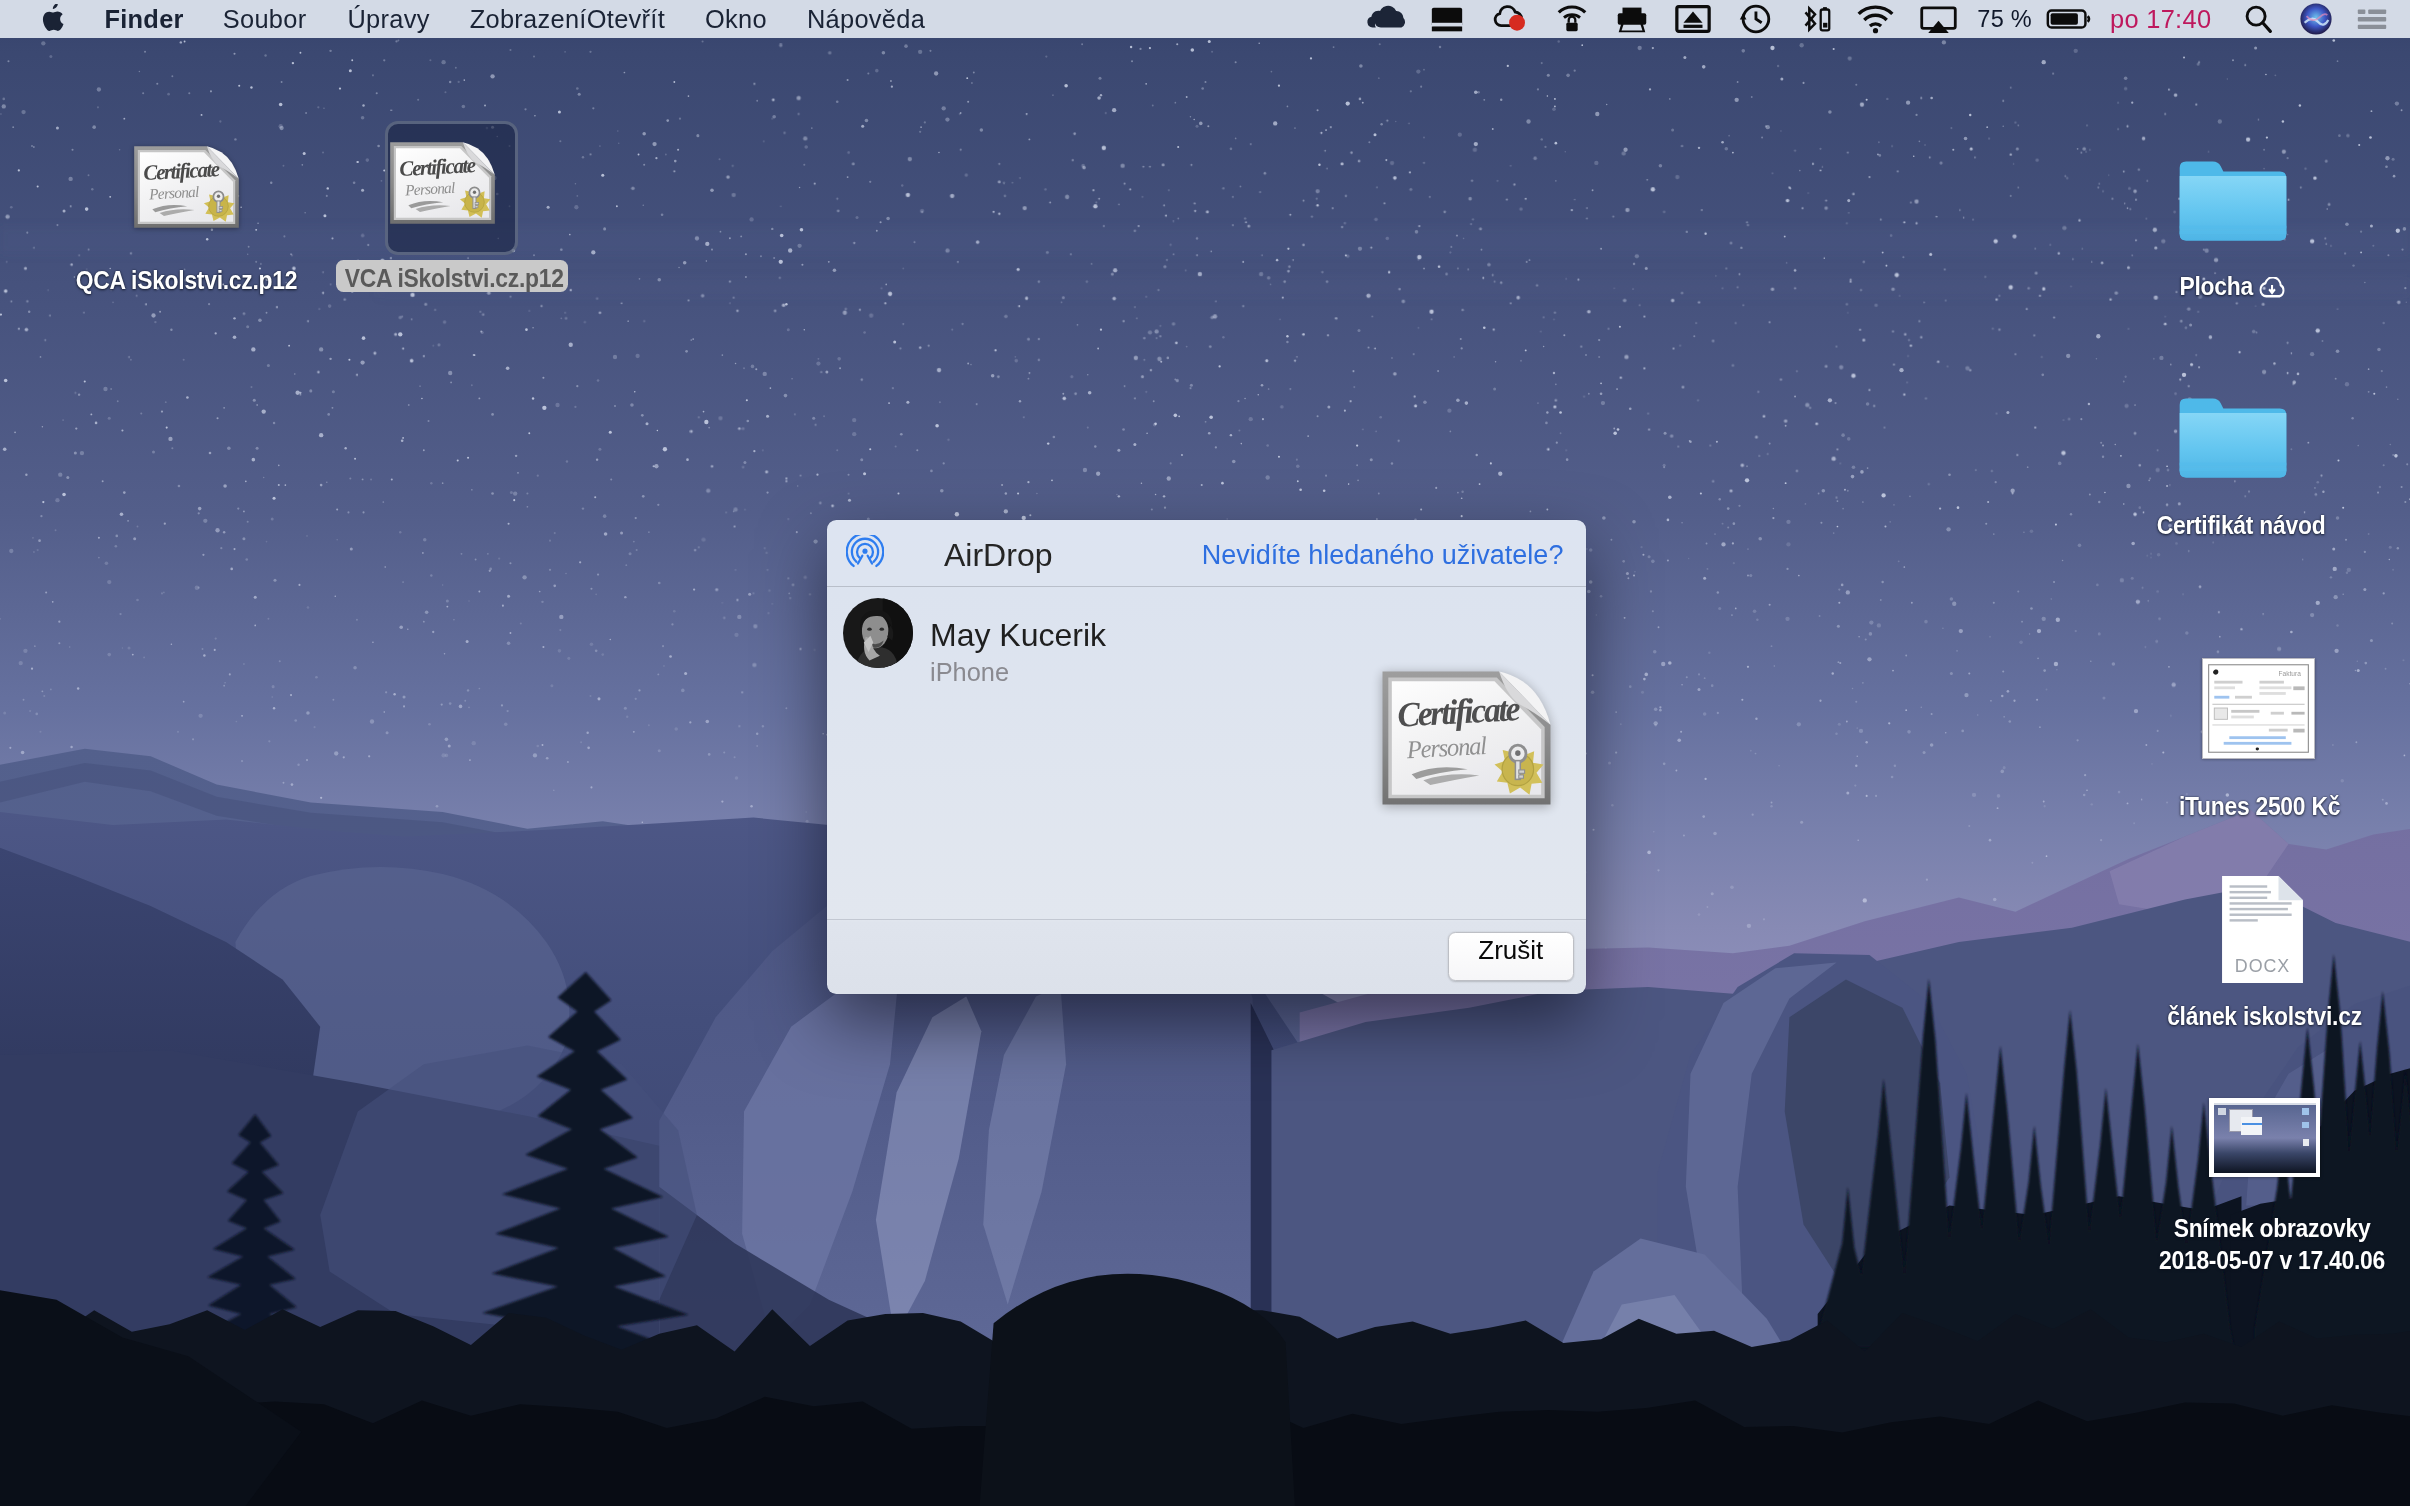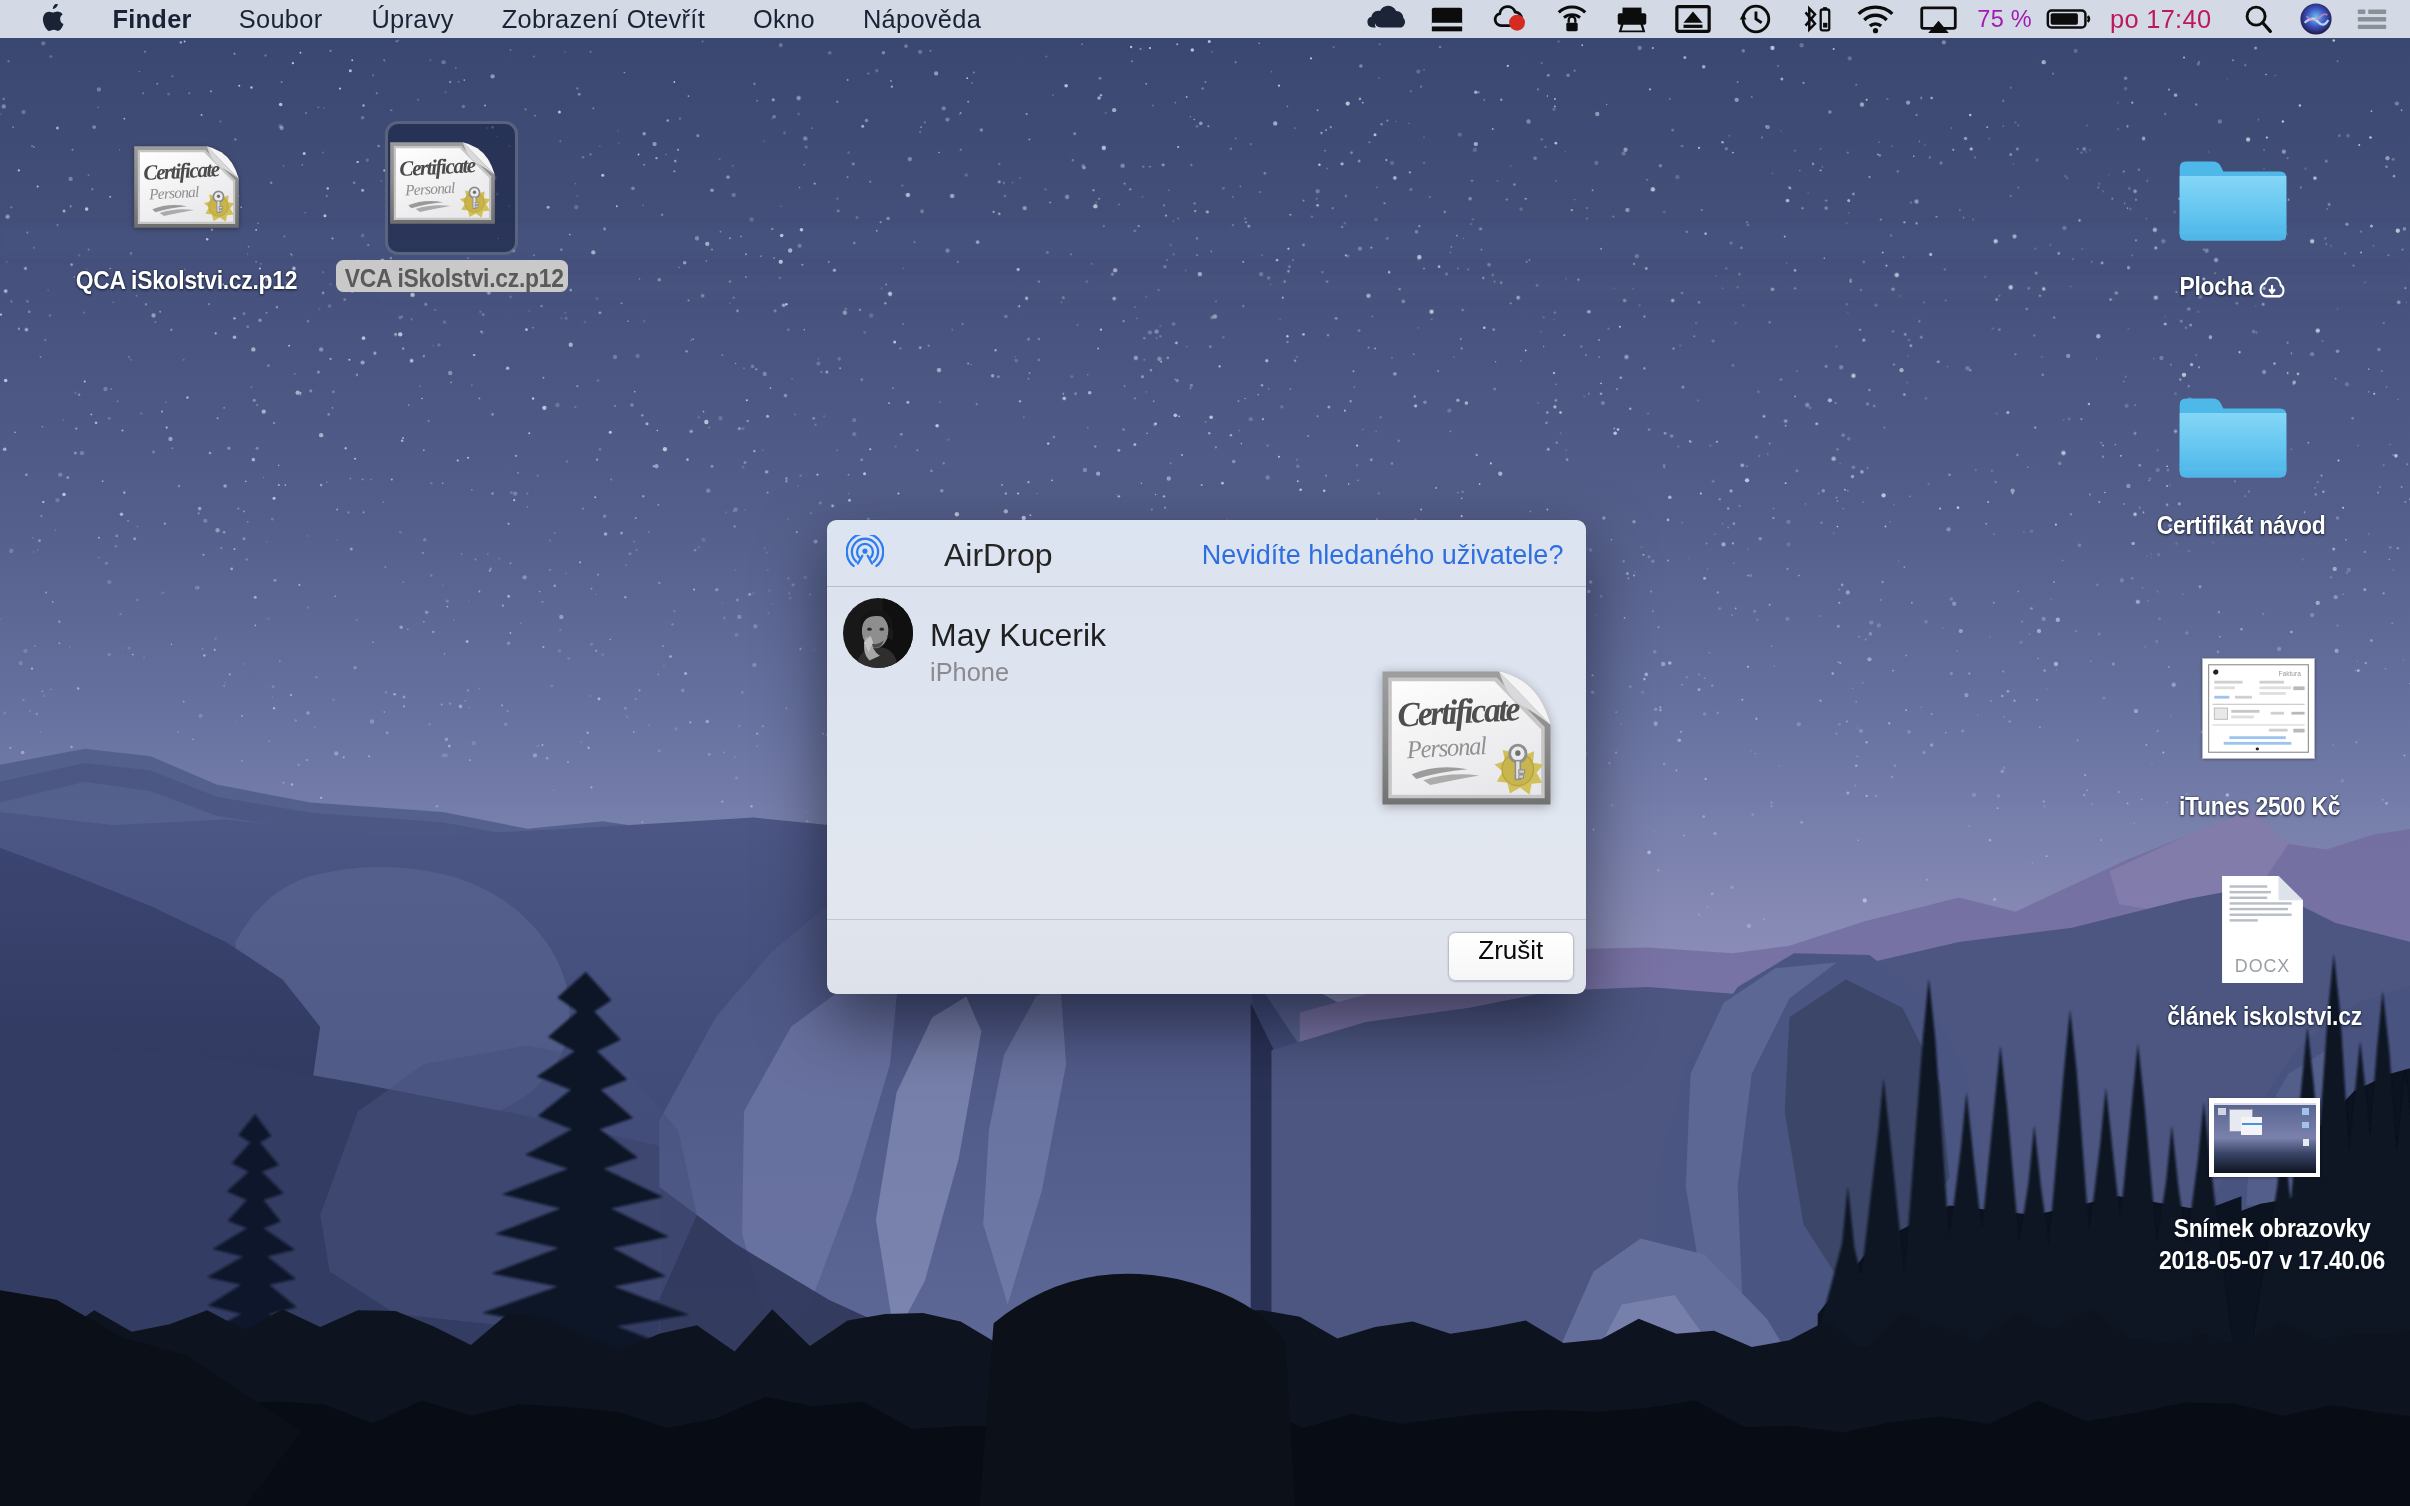--- a/index.html
+++ b/index.html
@@ -1,19 +1,19 @@
 <!DOCTYPE html>
 <html style="font-size:15px"><head><meta charset="utf-8">
 <style>
 html,body{margin:0;padding:0;width:2411px;height:1507px;overflow:hidden;background:#4b5884;}
 *{box-sizing:border-box;}
 body{font-family:"Liberation Sans",sans-serif;-webkit-font-smoothing:antialiased;}
 #wall{position:absolute;left:0;top:0;width:2411px;height:1507px;}
 #menubar{position:absolute;left:0;top:0;width:2411px;height:38px;background:#d3dae6;z-index:50;
-  display:flex;align-items:center;color:#1a2335;font-size:25.4px;letter-spacing:0.3px;gap:8px;}
+  display:flex;align-items:center;color:#1a2335;font-size:25.4px;letter-spacing:0.3px;}
 #menubar .mi{margin:0;white-space:nowrap;}
 .lbl{position:absolute;color:#fff;font-weight:bold;font-size:26px;text-align:center;white-space:nowrap;
   text-shadow:0 0.9px 2.8px rgba(10,16,30,.8), 0 0 1.9px rgba(10,16,30,.55);z-index:5;line-height:32px;
   letter-spacing:-0.3px;transform:scaleX(0.88);transform-origin:center;}
 #dlg{position:absolute;left:827px;top:520px;width:759px;height:474px;border-radius:9.4px;
   background:linear-gradient(180deg,#dde4f1 0%,#dde4f0 14%,#dce3ef 15%,#e2e7ef 84%,#dfe4ed 85%,#dce1ea 100%);
   box-shadow:0 28px 66px rgba(0,0,10,.5),0 0 0.9px rgba(0,0,0,.4);z-index:20;}
 #dlghead{position:absolute;left:0;top:0;right:0;height:67px;border-bottom:0.9px solid #b9bfca;}
 #dlgttl{position:absolute;left:73px;top:17px;font-size:32px;color:#252525;margin-left:44px;}
 #dlglink{position:absolute;right:22.6px;top:20px;font-size:27px;color:#2e6fe0;}
@@ -2890,21 +2890,21 @@
           <path d="M5 14.5a26 26 0 0 1 36 0"></path>
           <path d="M11 21a17 17 0 0 1 24 0"></path>
           <path d="M17 27.5a9 9 0 0 1 12 0"></path>
         </g>
         <circle cx="23" cy="32.5" r="2.8" fill="#0c0c0c"></circle>
       </svg>
       <svg width="41" height="38" viewBox="0 0 44 40" style="margin-right:18px">
         <rect x="4" y="8" width="36" height="22" rx="2" fill="none" stroke="#0c0c0c" stroke-width="3"></rect>
         <path d="M22 22 L33 35 L11 35 Z" fill="#0c0c0c"></path>
       </svg>
-      <span style="font-size:23.5px;color:#a21caf;margin-right:13px;">75&nbsp;%</span>
+      <span style="font-size:23.5px;color:#0f172a;margin-right:13px;">75&nbsp;%</span>
       <svg width="47" height="38" viewBox="0 0 50 40" style="margin-right:18px">
         <rect x="3" y="11" width="40" height="18" rx="4" fill="none" stroke="#0c0c0c" stroke-width="2.6"></rect>
         <rect x="6" y="14" width="29" height="12" rx="2" fill="#0c0c0c"></rect>
         <path d="M45.5 17 a4.5 4.5 0 0 1 0 6" fill="none" stroke="#0c0c0c" stroke-width="2.6"></path>
       </svg>
       <span style="font-size:25.4px;color:#be185d;margin-right:28px;">po 17:40</span>
       <svg width="38" height="38" viewBox="0 0 40 40" style="margin-right:21.7px">
         <circle cx="18" cy="17" r="9.5" fill="none" stroke="#0c0c0c" stroke-width="3"></circle>
         <path d="M25 24 L33 33" stroke="#0c0c0c" stroke-width="3.4" stroke-linecap="round"></path>
       </svg>

